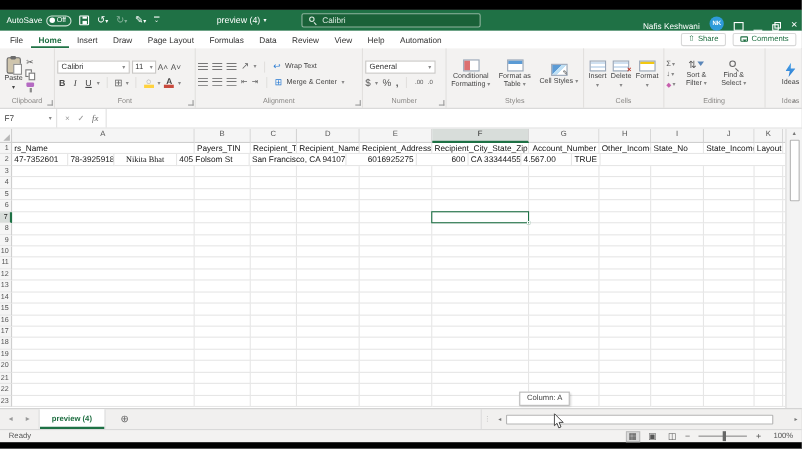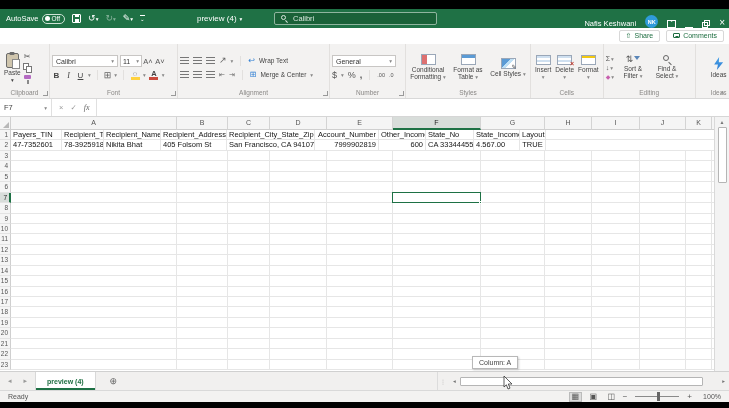--- a/index.html
+++ b/index.html
@@ -188,20 +188,33 @@
       <span class="ic-min"></span>
       <span class="ic-restore">
           <i></i>
           <b></b>
         </span>
       <span class="ic-close">×</span>
     </div>
   </div>
 
   <div class="menubar">
+    <span style="display:flex;height:100%">
+        <span class="mtab">File</span>
+        <span class="mtab active">Home</span>
+        <span class="mtab">Insert</span>
+        <span class="mtab">Draw</span>
+        <span class="mtab">Page Layout</span>
+        <span class="mtab">Formulas</span>
+        <span class="mtab">Data</span>
+        <span class="mtab">Review</span>
+        <span class="mtab">View</span>
+        <span class="mtab">Help</span>
+        <span class="mtab">Automation</span>
+      </span>
     <div class="menu-right">
       <span class="mr-btn">
         <span class="ic-share">⇧</span>
         <span>Share</span>
       </span>
       <span class="mr-btn">
         <span class="ic-comment"></span>
         <span>Comments</span>
       </span>
     </div>
@@ -466,39 +479,40 @@
           <div class="rn">17</div>
           <div class="rn">18</div>
           <div class="rn">19</div>
           <div class="rn">20</div>
           <div class="rn">21</div>
           <div class="rn">22</div>
           <div class="rn">23</div>
         </div>
       <div class="rows">
           <div class="grow">
+            <div class="cell" style="width: 166px; flex: 0 0 166px; text-align: left;">rs_Name</div>
             <div class="cell" style="width: 51px; flex: 0 0 51px; text-align: left;">Payers_TIN</div>
             <div class="cell" style="width: 42px; flex: 0 0 42px; text-align: left;">Recipient_TIN</div>
             <div class="cell" style="width: 57px; flex: 0 0 57px; text-align: left;">Recipient_Name</div>
             <div class="cell" style="width: 66px; flex: 0 0 66px; text-align: left;">Recipient_Address</div>
             <div class="cell" style="width: 88px; flex: 0 0 88px; text-align: left;">Recipient_City_State_Zip</div>
             <div class="cell" style="width: 64px; flex: 0 0 64px; text-align: right;">Account_Number</div>
             <div class="cell" style="width: 47px; flex: 0 0 47px; text-align: right;">Other_Income</div>
             <div class="cell" style="width: 48px; flex: 0 0 48px; text-align: left;">State_No</div>
             <div class="cell" style="width: 46px; flex: 0 0 46px; text-align: left;">State_Income</div>
             <div class="cell" style="width: 26px; flex: 0 0 26px; text-align: center;">Layout</div>
             <div class="cell fill"></div>
           </div>
           <div class="grow">
             <div class="cell" style="width: 51px; flex: 0 0 51px; text-align: left;">47-7352601</div>
             <div class="cell" style="width: 42px; flex: 0 0 42px; text-align: left;">78-3925918</div>
-            <div class="cell" style="width: 57px; flex: 0 0 57px; text-align: left;">Nikita Bhat</div>
+            <div class="cell" style="width: 57px; flex: 0 0 57px; text-align: center; font-family: Liberation Serif, serif;">Nikita Bhat</div>
             <div class="cell" style="width: 66px; flex: 0 0 66px; text-align: left;">405 Folsom St</div>
             <div class="cell" style="width: 88px; flex: 0 0 88px; text-align: left;">San Francisco, CA 94107</div>
-            <div class="cell" style="width: 64px; flex: 0 0 64px; text-align: right;">7999902819</div>
+            <div class="cell" style="width: 64px; flex: 0 0 64px; text-align: right;">6016925275</div>
             <div class="cell" style="width: 47px; flex: 0 0 47px; text-align: right;">600</div>
             <div class="cell" style="width: 48px; flex: 0 0 48px; text-align: left;">CA 33344455</div>
             <div class="cell" style="width: 46px; flex: 0 0 46px; text-align: left;">4.567.00</div>
             <div class="cell" style="width: 26px; flex: 0 0 26px; text-align: center;">TRUE</div>
             <div class="cell fill"></div>
           </div>
           <div class="grow">
             <div class="cell" style="width: 166px; flex: 0 0 166px; text-align: left;"></div>
             <div class="cell" style="width: 51px; flex: 0 0 51px; text-align: left;"></div>
             <div class="cell" style="width: 42px; flex: 0 0 42px; text-align: left;"></div>

